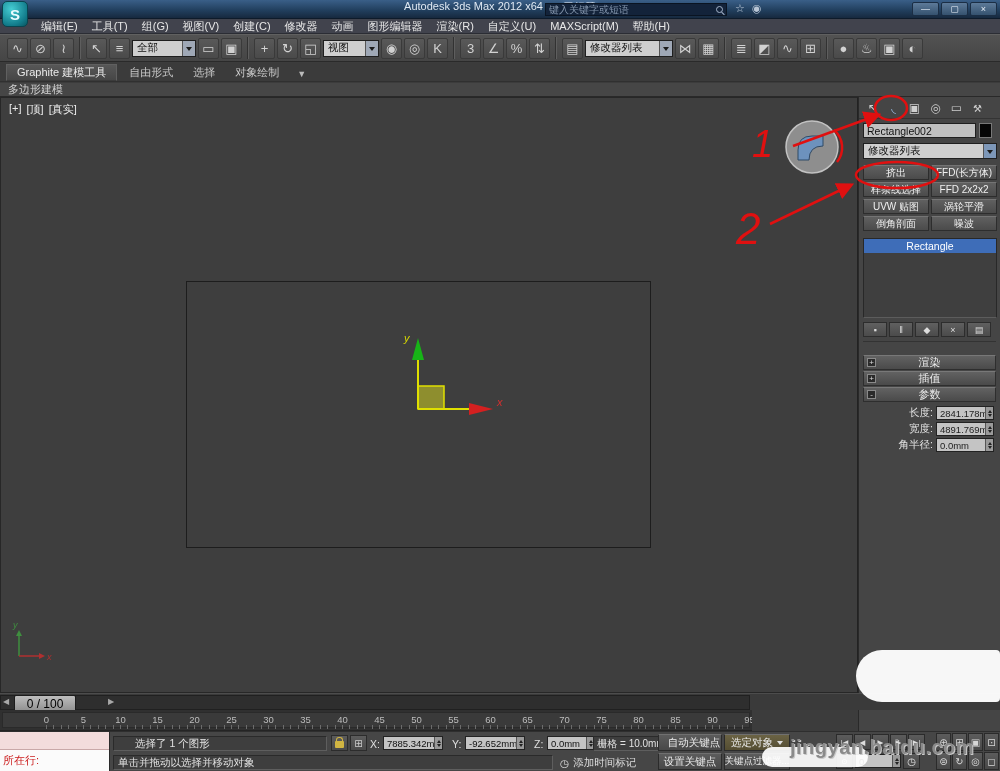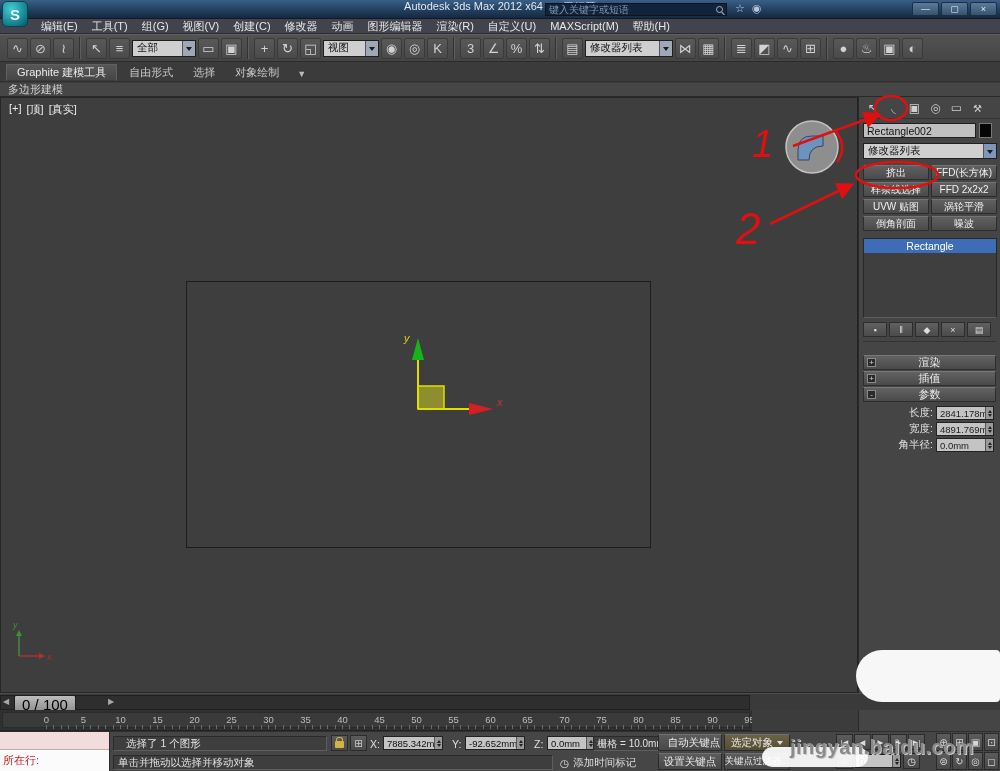--- a/index.html
+++ b/index.html
@@ -81,36 +81,36 @@
   .prow{display:flex;align-items:center;justify-content:flex-end;gap:3px;height:14px;}
   .plabel{color:#e4e4e4;font-size:10.5px;white-space:nowrap;}
   .pfield{position:relative;width:58px;height:14px;background:#c4c4c4;border:1px solid #222;color:#222;font-size:9.5px;display:flex;align-items:center;padding:0 10px 0 3px;overflow:hidden;white-space:nowrap;}
   .spinner{position:absolute;right:0;top:0;width:8px;height:100%;background:#9a9a9a;border-left:1px solid #555;display:flex;flex-direction:column;align-items:center;justify-content:center;gap:1px;}
   .spinner .up{width:0;height:0;border:2px solid transparent;border-bottom:3px solid #222;display:block;}
   .spinner .dn{width:0;height:0;border:2px solid transparent;border-top:3px solid #222;display:block;}
 
   
   .timeslider{position:absolute;top:693px;left:0;width:1000px;height:17px;background:#3a3a3a;border-top:1px solid #4c4c4c;}
   .ts-track{position:absolute;left:0;top:1px;width:750px;height:15px;background:#2e2e2e;border:1px solid #202020;}
-  .ts-thumb{position:absolute;left:14px;top:1px;width:62px;height:18px;background:linear-gradient(#bdbdbd,#8d8d8d);border:1px solid #1c1c1c;border-radius:2px;color:#000;font-size:15px;display:flex;align-items:center;justify-content:center;}
+  .ts-thumb{position:absolute;left:14px;top:1px;width:62px;height:18px;background:linear-gradient(#bdbdbd,#8d8d8d);border:1px solid #1c1c1c;border-radius:2px;color:#000;font-size:12px;display:flex;align-items:center;justify-content:center;}
   .ts-arrow{position:absolute;top:3px;color:#a8a8a8;font-size:8px;}
   .ts-arrow.left{left:3px;}.ts-arrow.right{left:108px;}
   .ruler{position:absolute;top:710px;left:0;width:752px;height:21px;background:#303030;border-bottom:1px solid #242424;overflow:hidden;}
   .ruler-band{position:absolute;left:2px;top:2px;width:748px;height:16px;background:#3a3a3a;border:1px solid #2a2a2a;}
   .ruler-ticks{position:absolute;left:28px;top:3px;white-space:nowrap;}
   .tick{display:inline-block;width:37px;text-align:center;color:#bcbcbc;font-size:9.5px;}
   .ruler-marks{position:absolute;left:46px;top:15px;width:702px;height:4px;background:repeating-linear-gradient(90deg,#6c6c6c 0 1px,transparent 1px 7.4px);}
 
   
   .statusbar{position:absolute;top:731px;left:0;width:1000px;height:40px;background:#464646;border-top:1px solid #2e2e2e;}
   .listener{position:absolute;left:0;top:0;width:110px;height:40px;border-right:1px solid #2b2b2b;}
   .listener-macro{height:18px;background:#f3dcdc;border-bottom:1px solid #c9a8a8;}
   .listener-line{height:21px;background:#fbfbfb;color:#cc2020;font-size:11px;display:flex;align-items:center;padding-left:3px;}
   .sunken{background:#3e3e3e;border:1px solid #2a2a2a;border-bottom-color:#5e5e5e;border-right-color:#5e5e5e;color:#e2e2e2;}
-  .f-selection{position:absolute;left:113px;top:4px;width:214px;height:15px;font-size:10.5px;display:flex;align-items:center;padding-left:12px;}
+  .f-selection{position:absolute;left:113px;top:4px;width:214px;height:15px;font-size:10.5px;display:flex;align-items:center;padding-left:21px;}
   .lock-btn{position:absolute;left:331px;top:3px;width:17px;height:16px;background:linear-gradient(#5c5c5c,#4a4a4a);border:1px solid #2c2c2c;display:flex;align-items:center;justify-content:center;}
   .lock-icon{position:relative;width:9px;height:7px;background:#d1b542;border-radius:1px;margin-top:3px;}
   .lock-icon::before{content:"";position:absolute;left:1px;top:-4px;width:5px;height:4px;border:1.5px solid #d1b542;border-bottom:none;border-radius:3px 3px 0 0;}
   .xyz-btn{position:absolute;left:350px;top:3px;width:17px;height:16px;background:linear-gradient(#5c5c5c,#4a4a4a);border:1px solid #2c2c2c;color:#ccc;font-size:10px;display:flex;align-items:center;justify-content:center;}
   .clabel{position:absolute;top:6px;color:#e0e0e0;font-size:10.5px;}
   .cfield{position:absolute;top:4px;height:14px;background:#c4c4c4;border:1px solid #222;color:#111;font-size:9.5px;display:flex;align-items:center;padding:0 10px 0 3px;overflow:hidden;white-space:nowrap;}
   .f-grid{position:absolute;left:593px;top:4px;width:76px;height:15px;font-size:10px;display:flex;align-items:center;justify-content:center;}
   .f-prompt{position:absolute;left:113px;top:23px;width:440px;height:15px;font-size:10.5px;display:flex;align-items:center;padding-left:4px;}
   .timetag{position:absolute;left:560px;top:23px;height:15px;display:flex;align-items:center;gap:4px;color:#dcdcdc;font-size:10.5px;}
   .btn-key{position:absolute;width:64px;height:17px;background:linear-gradient(#5c5c5c,#484848);border:1px solid #2b2b2b;border-top-color:#707070;color:#ebebeb;font-size:10.5px;display:flex;align-items:center;justify-content:center;white-space:nowrap;overflow:hidden;}

